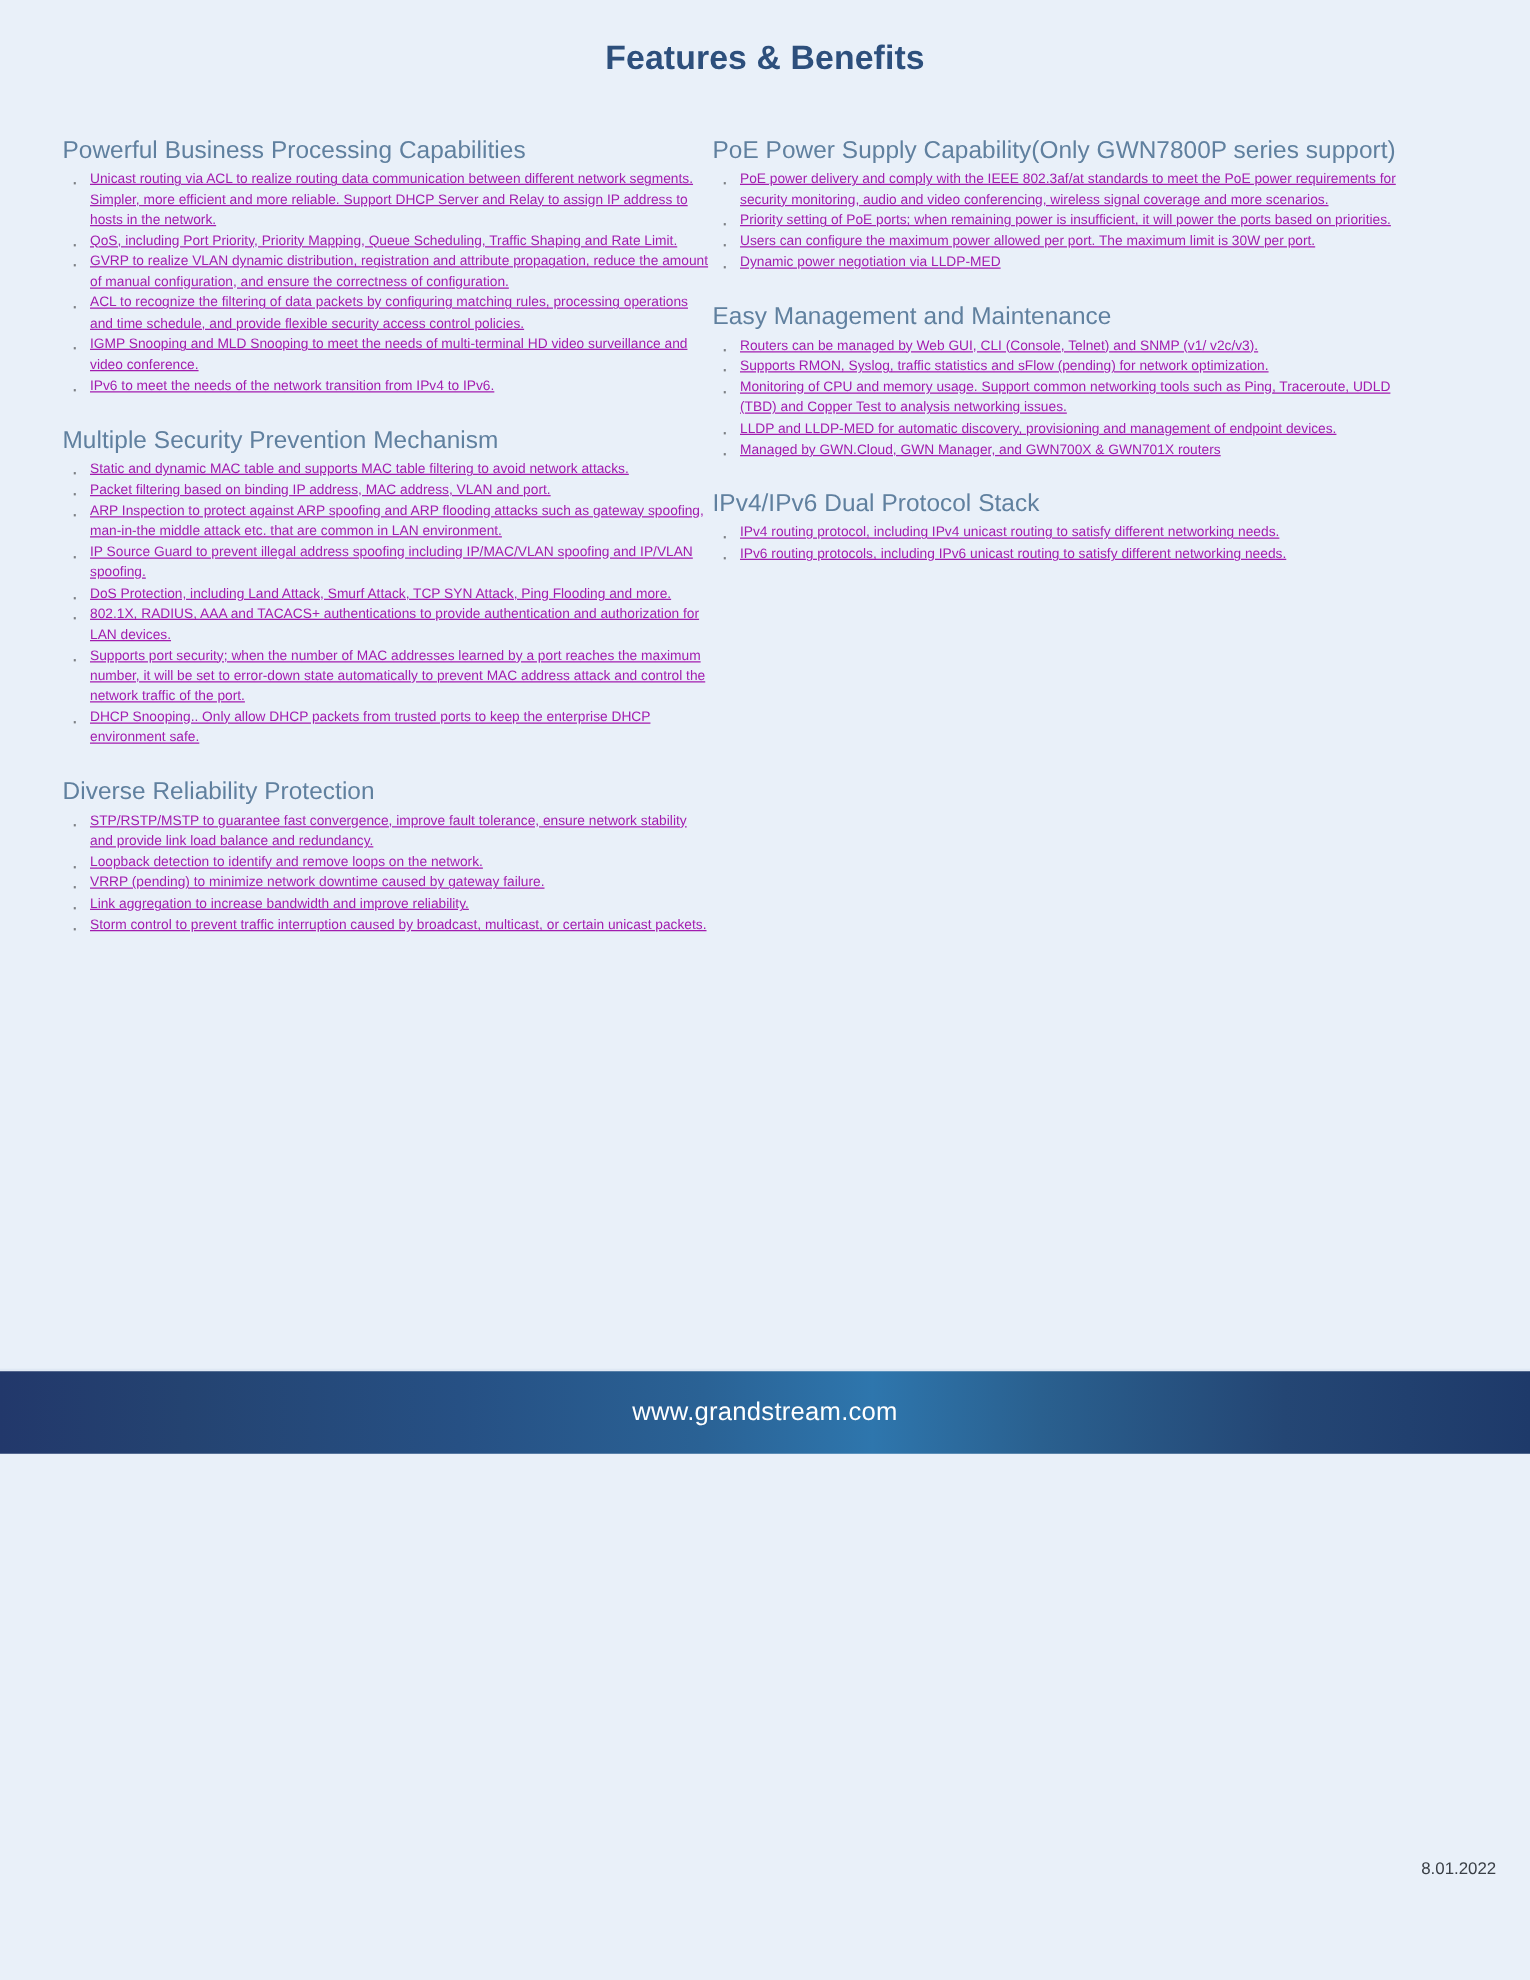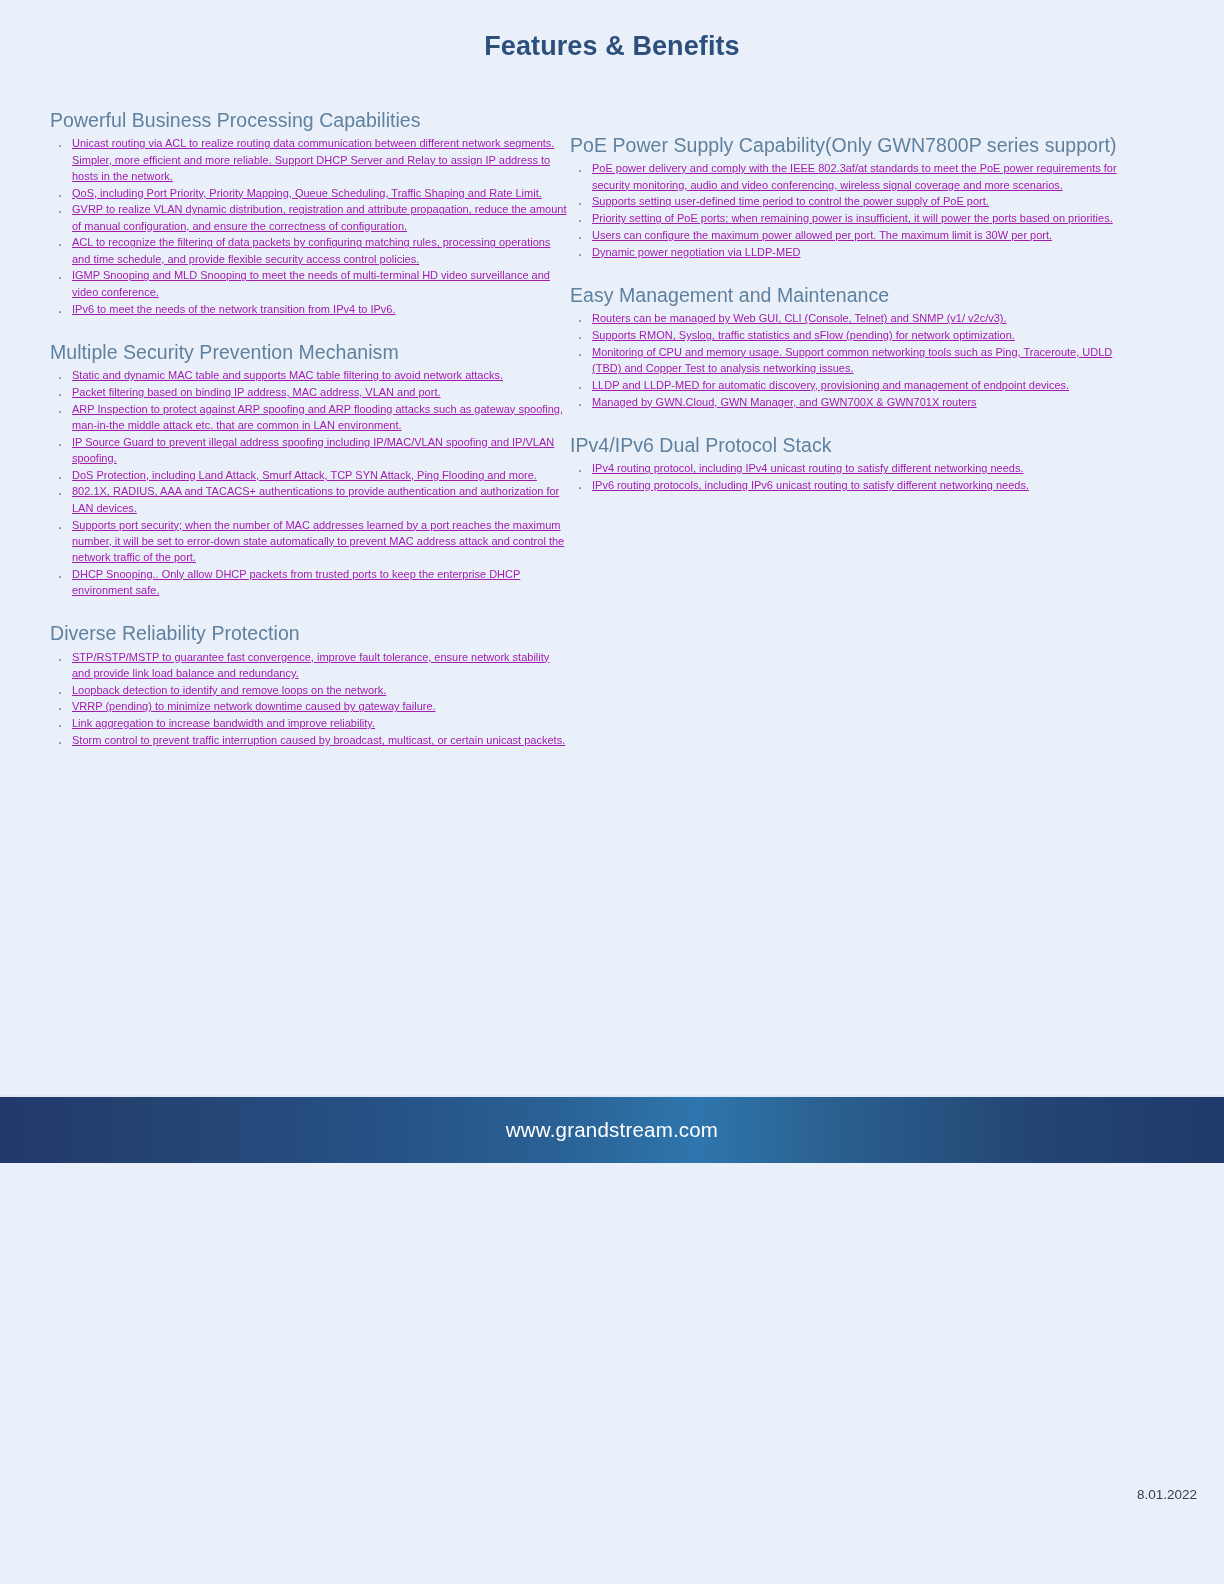--- a/index.html
+++ b/index.html
@@ -48,21 +48,20 @@
   }
   .col-left {
     width: 570px;
     padding-left: 50px;
     padding-right: 0;
   }
   .col-right {
     width: 560px;
     padding-left: 0px;
     margin-left: 0px;
-    margin-top: 25px;
   }
 
   .section {
     margin-bottom: 23px;
   }
   .section:last-child {
     margin-bottom: 0;
   }
 
   .section-title {
@@ -194,21 +193,20 @@
       </div>
 
     </div>
 
     <div class="col col-right">
 
       <div class="section">
         <h2 class="section-title">PoE Power Supply Capability(Only GWN7800P series support)</h2>
         <ul class="bullets">
           <li>PoE power delivery and comply with the IEEE 802.3af/at standards to meet the PoE power requirements for security monitoring, audio and video conferencing, wireless signal coverage and more scenarios.</li>
-          <li>Supports setting user-defined time period to control the power supply of PoE port.</li>
           <li>Priority setting of PoE ports; when remaining power is insufficient, it will power the ports based on priorities.</li>
           <li>Users can configure the maximum power allowed  per port. The maximum limit is 30W per port.</li>
           <li>Dynamic power negotiation via LLDP-MED</li>
         </ul>
       </div>
 
       <div class="section">
         <h2 class="section-title">Easy Management and Maintenance</h2>
         <ul class="bullets">
           <li>Routers can be managed by Web GUI, CLI (Console, Telnet) and SNMP (v1/ v2c/v3).</li>

